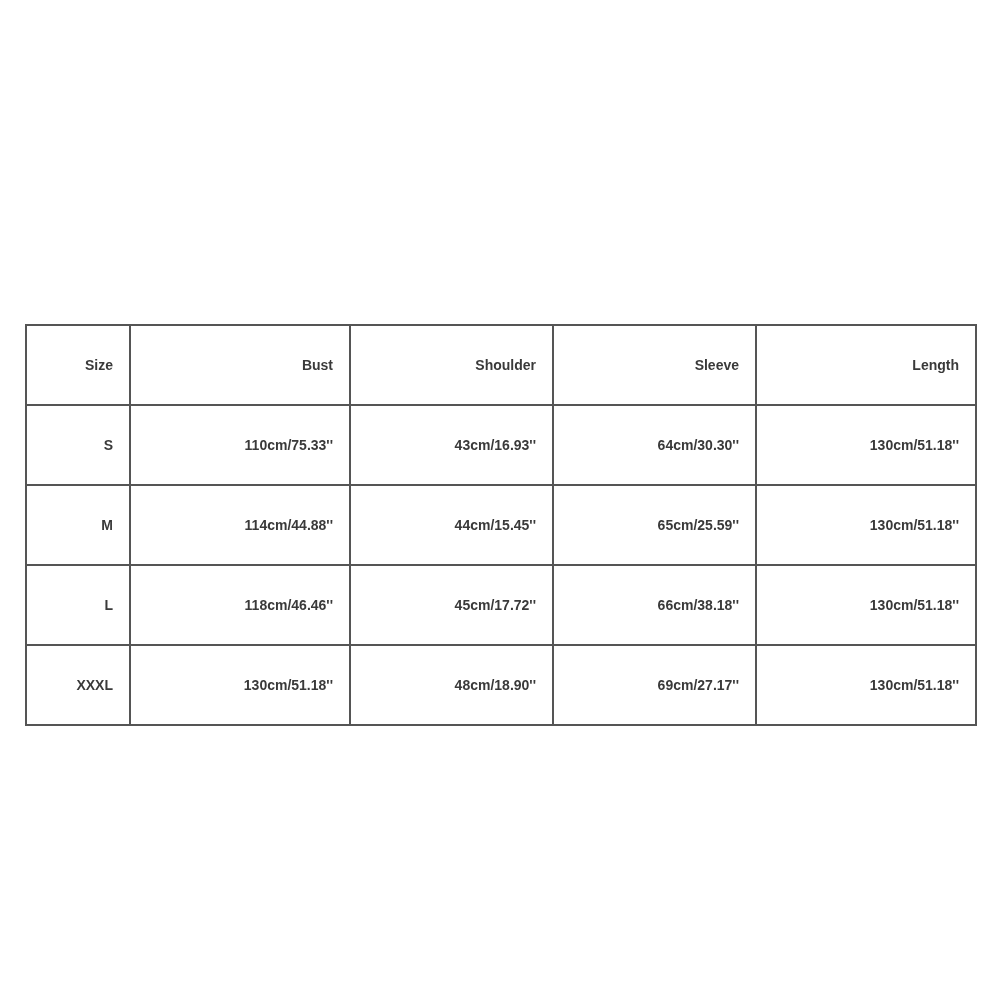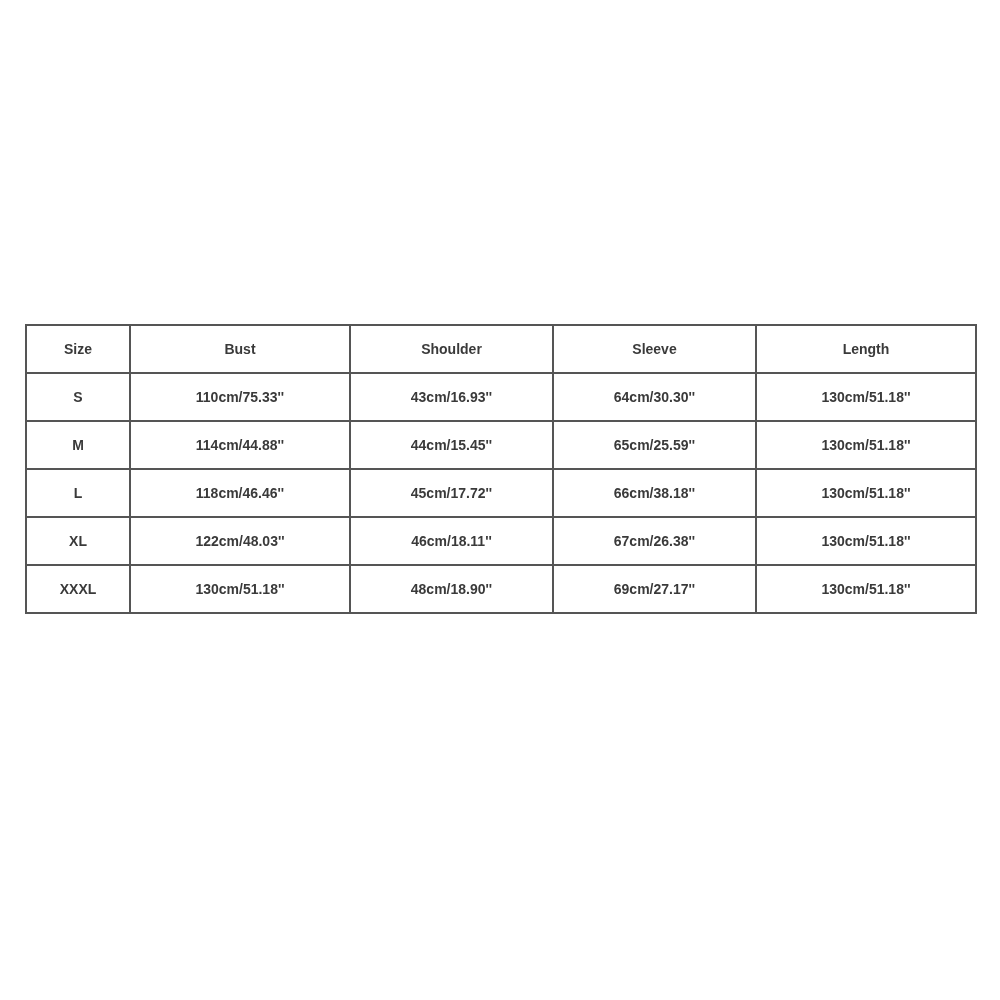--- a/index.html
+++ b/index.html
@@ -25,22 +25,22 @@
       table-layout: fixed;
       font-family: "Liberation Sans", sans-serif;
       font-weight: bold;
       font-size: 14px;
       color: #3a3a3a;
     }
     table.size-chart th,
     table.size-chart td {
       border: 2px solid #555555;
       height: 46px;
-      padding: 0;
-      text-align: center;
+      padding: 16px;
+      text-align: right;
       vertical-align: middle;
       font-weight: bold;
     }
     col.c-size { width: 104px; }
     col.c-bust { width: 220px; }
     col.c-shoulder { width: 203px; }
     col.c-sleeve { width: 203px; }
     col.c-length { width: 220px; }
   </style>
 </head>
@@ -80,27 +80,20 @@
         <td>130cm/51.18''</td>
       </tr>
       <tr>
         <td>L</td>
         <td>118cm/46.46''</td>
         <td>45cm/17.72''</td>
         <td>66cm/38.18''</td>
         <td>130cm/51.18''</td>
       </tr>
       <tr>
-        <td>XL</td>
-        <td>122cm/48.03''</td>
-        <td>46cm/18.11''</td>
-        <td>67cm/26.38''</td>
-        <td>130cm/51.18''</td>
-      </tr>
-      <tr>
         <td>XXXL</td>
         <td>130cm/51.18''</td>
         <td>48cm/18.90''</td>
         <td>69cm/27.17''</td>
         <td>130cm/51.18''</td>
       </tr>
     </tbody>
   </table>
 </div>
 

